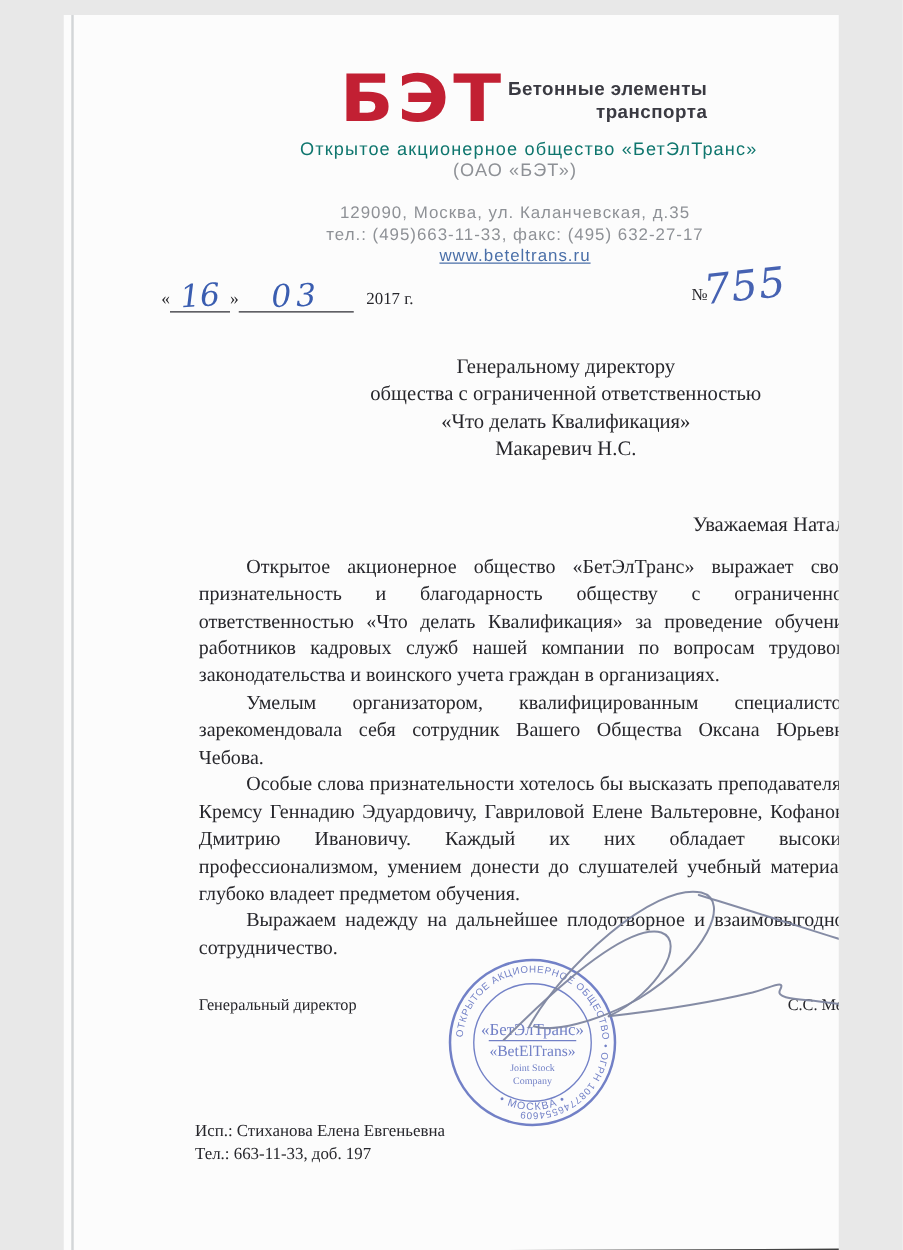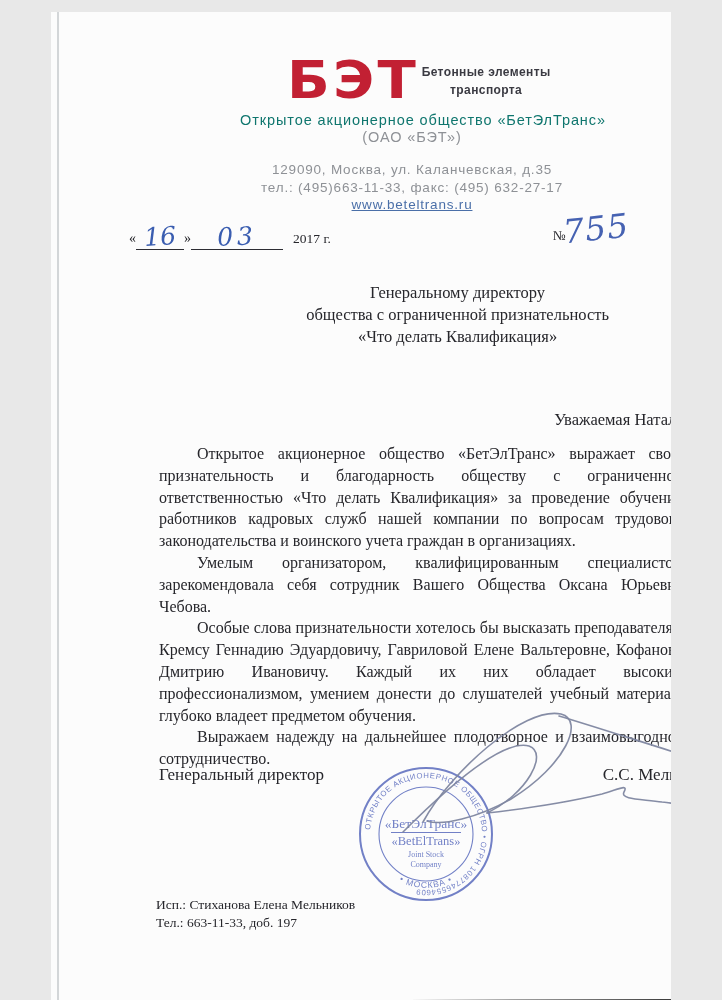--- a/index.html
+++ b/index.html
@@ -18,21 +18,21 @@
   .scan-edge-bottom2 { position:absolute; left:0; top:992px; width:722px; height:8px; background:#efefef; }
 
   
   .letterhead { position:absolute; top:44px; left:0; width:722px; text-align:center;
     font-family:"Liberation Sans", sans-serif; }
   .logo-row { display:flex; justify-content:center; align-items:flex-start; gap:12px; margin-left:14px; }
   .logo {
     font-family:"DejaVu Sans", sans-serif; font-weight:bold; font-size:52px; line-height:48px;
     color:#c22033; letter-spacing:3px; transform:scaleX(1.08); transform-origin:left top;
   }
-  .tagline { text-align:center; font-weight:bold; font-size:12px; line-height:18px;
+  .tagline { text-align:right; font-weight:bold; font-size:15px; line-height:18px;
     color:#3a3a42; letter-spacing:0.4px; padding-top:7px; }
   .org-line1 { margin-top:8px; font-size:14.5px; color:#0f766e; letter-spacing:0.9px;padding-left:22px; }
   .org-line2 { font-size:14.5px; color:#8e9196; letter-spacing:0.9px; margin-top:1px; }
   .addr-block { margin-top:16px; font-size:13.5px; color:#8e9196; letter-spacing:0.8px; line-height:17.5px; }
   .site-link { color:#4a6fa8; text-decoration:underline; cursor:pointer; }
 
   
   .ref-row { position:absolute; top:198px; left:78px; right:20px; height:46px; font-size:14px; }
   .date-part { position:absolute; left:0; bottom:6px; }
   .uline { display:inline-block; border-bottom:1.4px solid #2d2d33; text-align:center; position:relative; }
@@ -53,21 +53,21 @@
 
   
   .salutation { position:absolute; top:398px; left:0; width:722px; text-align:right; font-size:16.5px; }
 
   
   .body-text { position:absolute; top:431px; left:108px; width:524px;
     font-size:16px; line-height:21.8px; text-align:justify; }
   .body-text p { margin:0; text-indent:38px; }
 
   
-  .sig-row { position:absolute; top:753px; left:108px; width:560px; font-size:17px; }
+  .sig-row { position:absolute; top:784px; left:108px; width:560px; font-size:13px; }
   .sig-title { float:left; }
   .sig-name { float:right; }
 
   
   .footer { position:absolute; top:884px; left:105px; font-size:13.5px; line-height:18px; }
 
   
   .stamp-svg { position:absolute; left:280px; top:693px; width:400px; height:207px; pointer-events:none; }
   .stamp-g { opacity:0.82; }
   .stamp-g text { fill:#5466bb; }
@@ -101,22 +101,23 @@
     <div class="date-part">
       <span>«</span><span class="uline uline-day"><span class="hand hand-day">16</span></span><span>»</span><span class="uline uline-month"><span class="hand hand-month">03</span></span><span class="year-label">2017 г.</span>
     </div>
     <div class="number-part">
       <span class="number-sign">№</span><span class="hand hand-number">755</span>
     </div>
   </div>
 
   <div class="recipient">
     <div>Генеральному директору</div>
-    <div>общества с ограниченной признательность</div>
+    <div>общества с ограниченной ответственностью</div>
     <div>«Что делать Квалификация»</div>
+    <div>Макаревич Н.С.</div>
   </div>
 
   <div class="salutation">Уважаемая Наталья Сергеевна!</div>
 
   <div class="body-text">
     <p>Открытое акционерное общество «БетЭлТранс» выражает свою признательность и благодарность обществу с ограниченной ответственностью «Что делать Квалификация» за проведение обучения работников кадровых служб нашей компании по вопросам трудового законодательства и воинского учета граждан в организациях.</p>
     <p>Умелым организатором, квалифицированным специалистом зарекомендовала себя сотрудник Вашего Общества Оксана Юрьевна Чебова.</p>
     <p>Особые слова признательности хотелось бы высказать преподавателям Кремсу Геннадию Эдуардовичу, Гавриловой Елене Вальтеровне, Кофанову Дмитрию Ивановичу. Каждый их них обладает высоким профессионализмом, умением донести до слушателей учебный материал, глубоко владеет предметом обучения.</p>
     <p>Выражаем надежду на дальнейшее плодотворное и взаимовыгодное сотрудничество.</p>
   </div>
@@ -146,20 +147,20 @@
     </g>
     <g class="sig-g">
       <path d="M 372 810 C 398 762, 472 694, 510 702 C 534 708, 515 753, 460 787 C 426 806, 391 814, 376 809"></path>
       <path d="M 352 820 C 386 786, 449 726, 478 734 C 498 741, 476 782, 436 801"></path>
       <path d="M 436 801 C 480 796, 522 789, 551 782 C 566 778, 578 771, 573 780 C 569 788, 591 787, 611 790 C 636 793, 656 797, 668 801"></path>
       <path d="M 508 704 C 548 716, 600 733, 655 750" stroke-width="1.1" opacity="0.6"></path>
     </g>
   </svg>
 
   <div class="footer">
-    <div>Исп.: Стиханова Елена Мельников</div>
+    <div>Исп.: Стиханова Елена Евгеньевна</div>
     <div>Тел.: 663-11-33, доб. 197</div>
   </div>
 
   <div class="scan-edge-bottom"></div>
   <div class="scan-edge-bottom2"></div>
 
 </div>
 
 </body></html>

